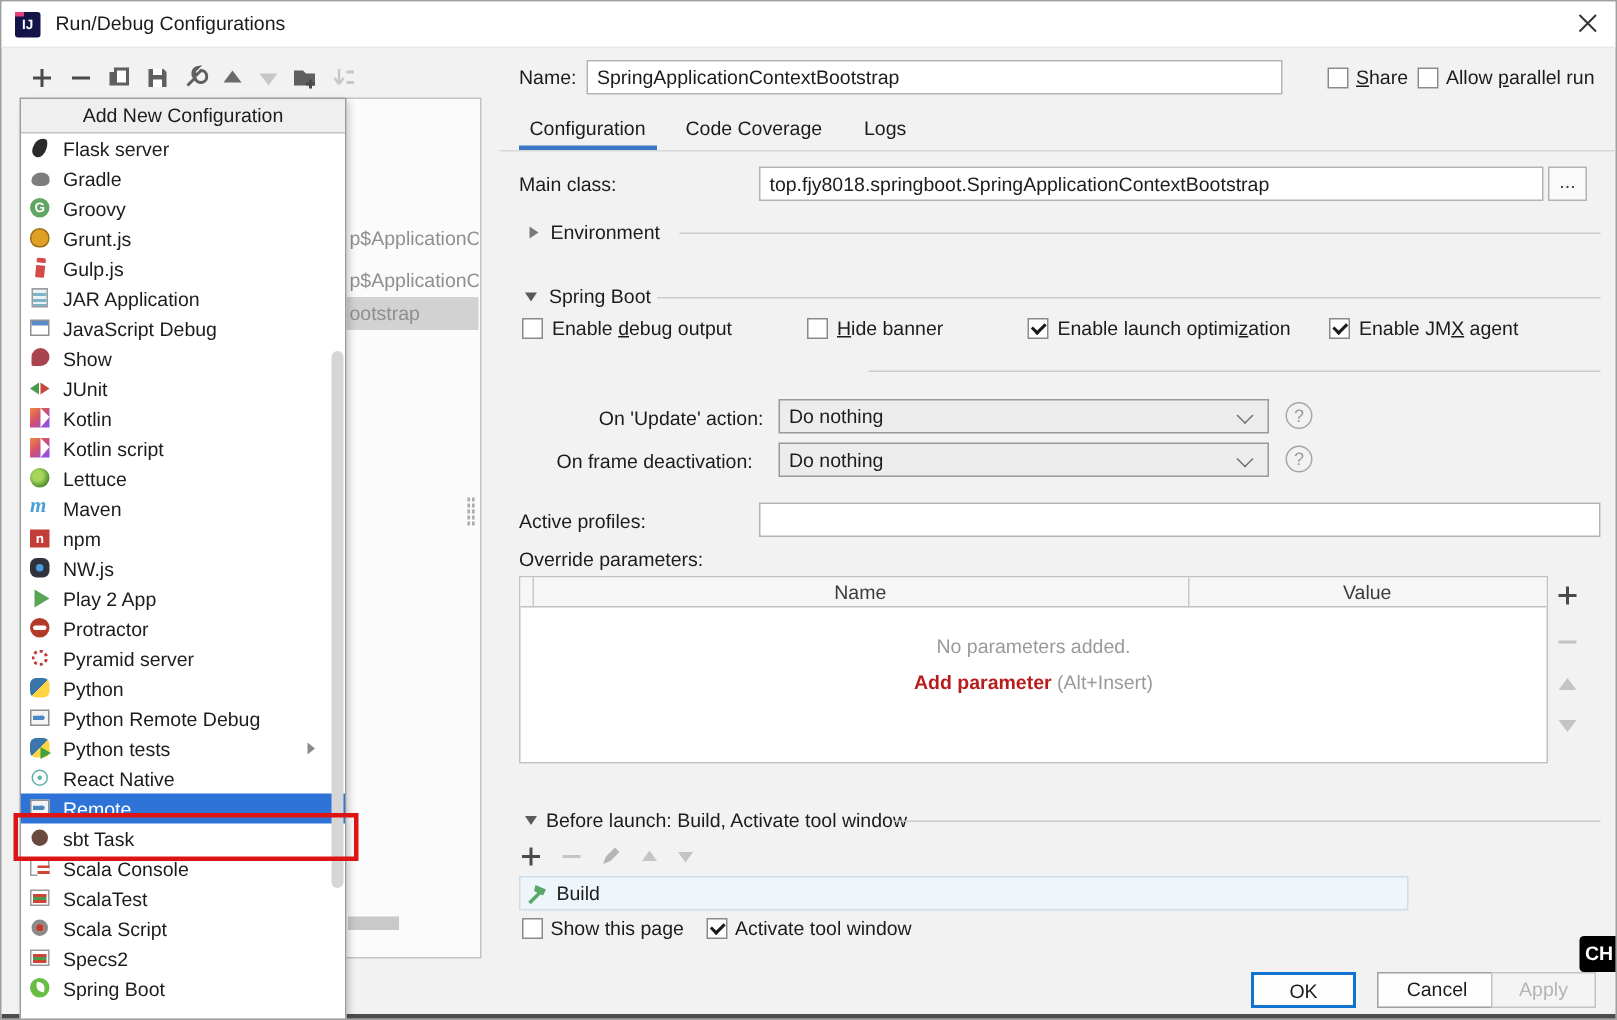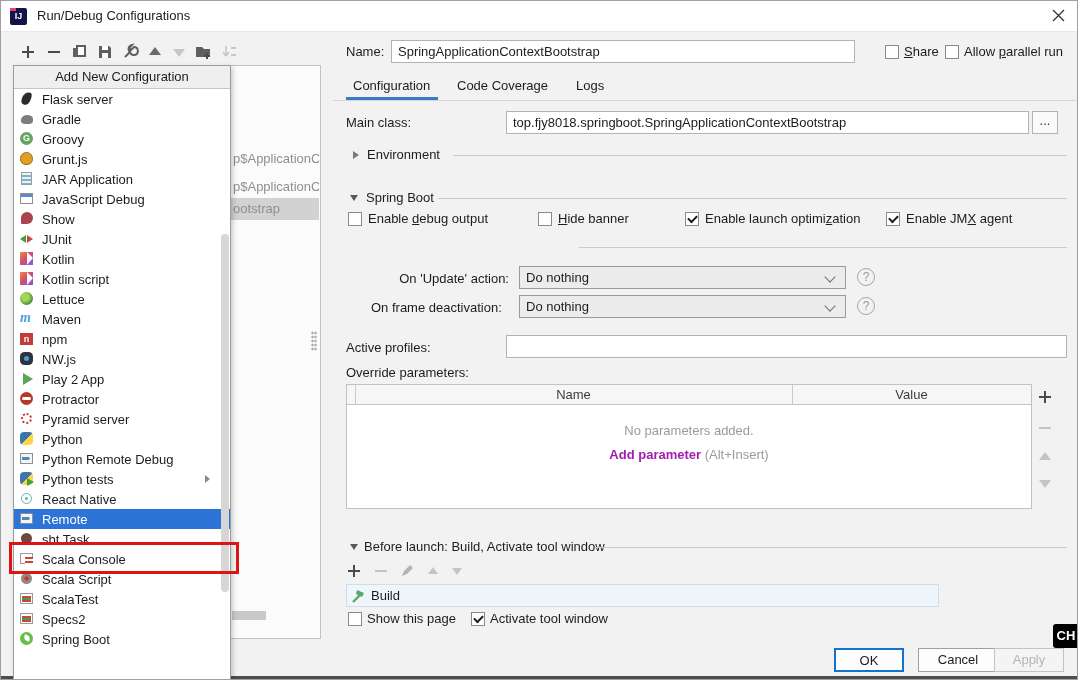--- a/index.html
+++ b/index.html
@@ -149,21 +149,21 @@
 
   #override-label{left:345px;top:364px;}
   #ptable{left:345px;top:383px;width:686px;height:125px;background:#fff;border:1px solid #c2c2c2;box-sizing:border-box;}
   #pt-header{position:absolute;left:0;top:0;right:0;height:19px;background:#f6f6f6;border-bottom:1px solid #c2c2c2;}
   .pt-div{position:absolute;top:0;width:1px;height:19px;background:#c9c9c9;}
   #pt-div1{left:8px;} #pt-div2{left:445px;}
   #col-name{position:absolute;left:8px;top:2px;width:437px;text-align:center;color:#3c3c3c;}
   #col-value{position:absolute;left:445px;top:2px;width:239px;text-align:center;color:#3c3c3c;}
   #pt-empty{position:absolute;left:0;top:38px;width:100%;text-align:center;color:#9a9a9a;}
   #pt-addrow{position:absolute;left:0;top:62px;width:100%;text-align:center;color:#9a9a9a;}
-  #pt-addlink{color:#a21caf;font-weight:bold;cursor:pointer;}
+  #pt-addlink{color:#b91c1c;font-weight:bold;cursor:pointer;}
   .sideico{position:absolute;left:1036px;width:16px;height:16px;}
   #pt-plus{top:388px;} #pt-minus{top:419px;} #pt-up{top:448px;} #pt-down{top:474px;}
 
   #bl-tri{left:349px;top:543px;}  #bl-label{left:363px;top:538px;}
   #bl-line{left:594px;top:546px;width:472px;}
   .mtico{position:absolute;top:563px;width:14px;height:14px;}
   #bl-add{left:346px;} #bl-remove{left:373px;} #bl-edit{left:399px;} #bl-up{left:425px;} #bl-down{left:449px;}
 
   #build-row{left:345px;top:583px;width:593px;height:23px;background:#eef6fc;border:1px solid #cdddea;box-sizing:border-box;}
   #build-icon{position:absolute;left:4px;top:3px;width:16px;height:16px;}
@@ -262,20 +262,24 @@
         </div>
         <div class="cfg-row">
           <span class="cicon ic-groovy"></span>
           <span class="clabel">Groovy</span>
         </div>
         <div class="cfg-row">
           <span class="cicon ic-grunt"></span>
           <span class="clabel">Grunt.js</span>
         </div>
         <div class="cfg-row">
+          <span class="cicon ic-gulp"></span>
+          <span class="clabel">Gulp.js</span>
+        </div>
+        <div class="cfg-row">
           <span class="cicon ic-jar"></span>
           <span class="clabel">JAR Application</span>
         </div>
         <div class="cfg-row">
           <span class="cicon ic-jsdebug"></span>
           <span class="clabel">JavaScript Debug</span>
         </div>
         <div class="cfg-row">
           <span class="cicon ic-jest"></span>
           <span class="clabel">Show</span>
@@ -343,26 +347,26 @@
         </div>
         <div class="cfg-row">
           <span class="cicon ic-sbt"></span>
           <span class="clabel">sbt Task</span>
         </div>
         <div class="cfg-row">
           <span class="cicon ic-scalaconsole"></span>
           <span class="clabel">Scala Console</span>
         </div>
         <div class="cfg-row">
+          <span class="cicon ic-scalatest"></span>
+          <span class="clabel">ScalaTest</span>
+        </div>
+        <div class="cfg-row">
           <span class="cicon ic-scalascript"></span>
           <span class="clabel">Scala Script</span>
-        </div>
-        <div class="cfg-row">
-          <span class="cicon ic-scalatest"></span>
-          <span class="clabel">ScalaTest</span>
         </div>
         <div class="cfg-row">
           <span class="cicon ic-specs2"></span>
           <span class="clabel">Specs2</span>
         </div>
         <div class="cfg-row">
           <span class="cicon ic-springboot"></span>
           <span class="clabel">Spring Boot</span>
         </div>
       </div>

